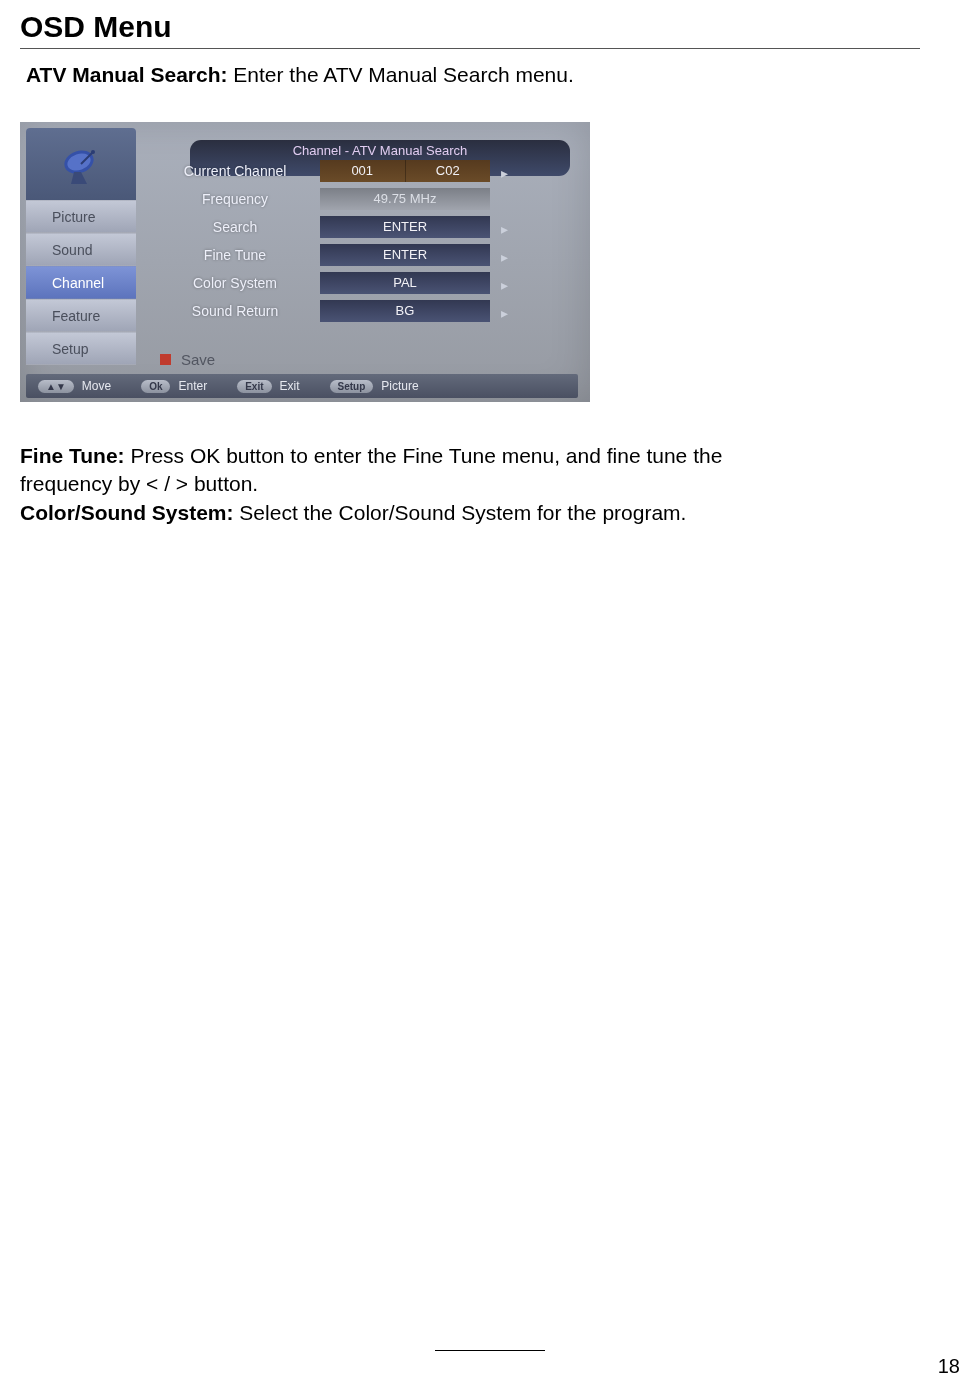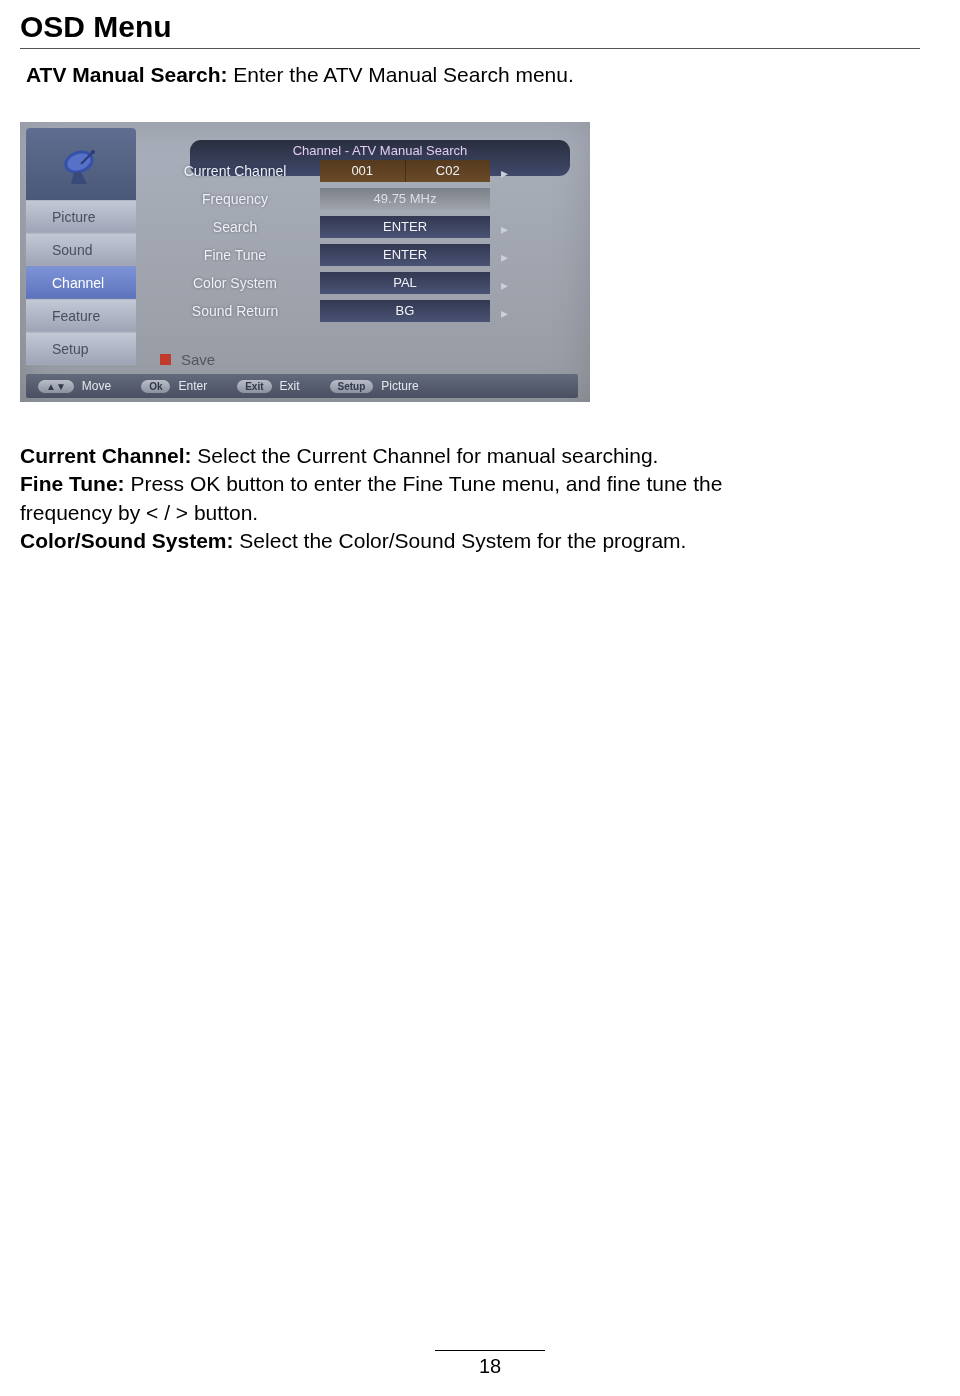--- a/index.html
+++ b/index.html
@@ -179,21 +179,21 @@
     max-width: 760px;
   }
   .desc-block p { margin: 0; }
   .desc-block .bold { font-weight: bold; }
 
   
   .page-number-wrap {
     position: absolute;
     left: 0; right: 0;
     bottom: 18px;
-    text-align: center;
+    text-align: right;
     margin-left: 20px;
   }
   .page-number-rule {
     width: 110px;
     border-top: 1.5px solid #000;
     margin: 0 auto 4px auto;
   }
   .page-number {
     font-size: 20px;
   }
@@ -303,23 +303,20 @@
       <div class="foot-group">
         <span class="foot-badge">Setup</span>
         <span class="foot-label">Picture</span>
       </div>
     </div>
 
   </div>
 
   <div class="desc-block">
     <p>
-      <span class="bold">Current Channel:</span><span> Select the Current Channel for manual searching.</span>
-    </p>
-    <p>
       <span class="bold">Fine Tune:</span><span> Press OK button to enter the Fine Tune menu, and fine tune the frequency by &lt; / &gt; button.</span>
     </p>
     <p>
       <span class="bold">Color/Sound System:</span><span> Select the Color/Sound System for the program.</span>
     </p>
   </div>
 </div>
 
 <div class="page-number-wrap">
   <div class="page-number-rule"></div>

